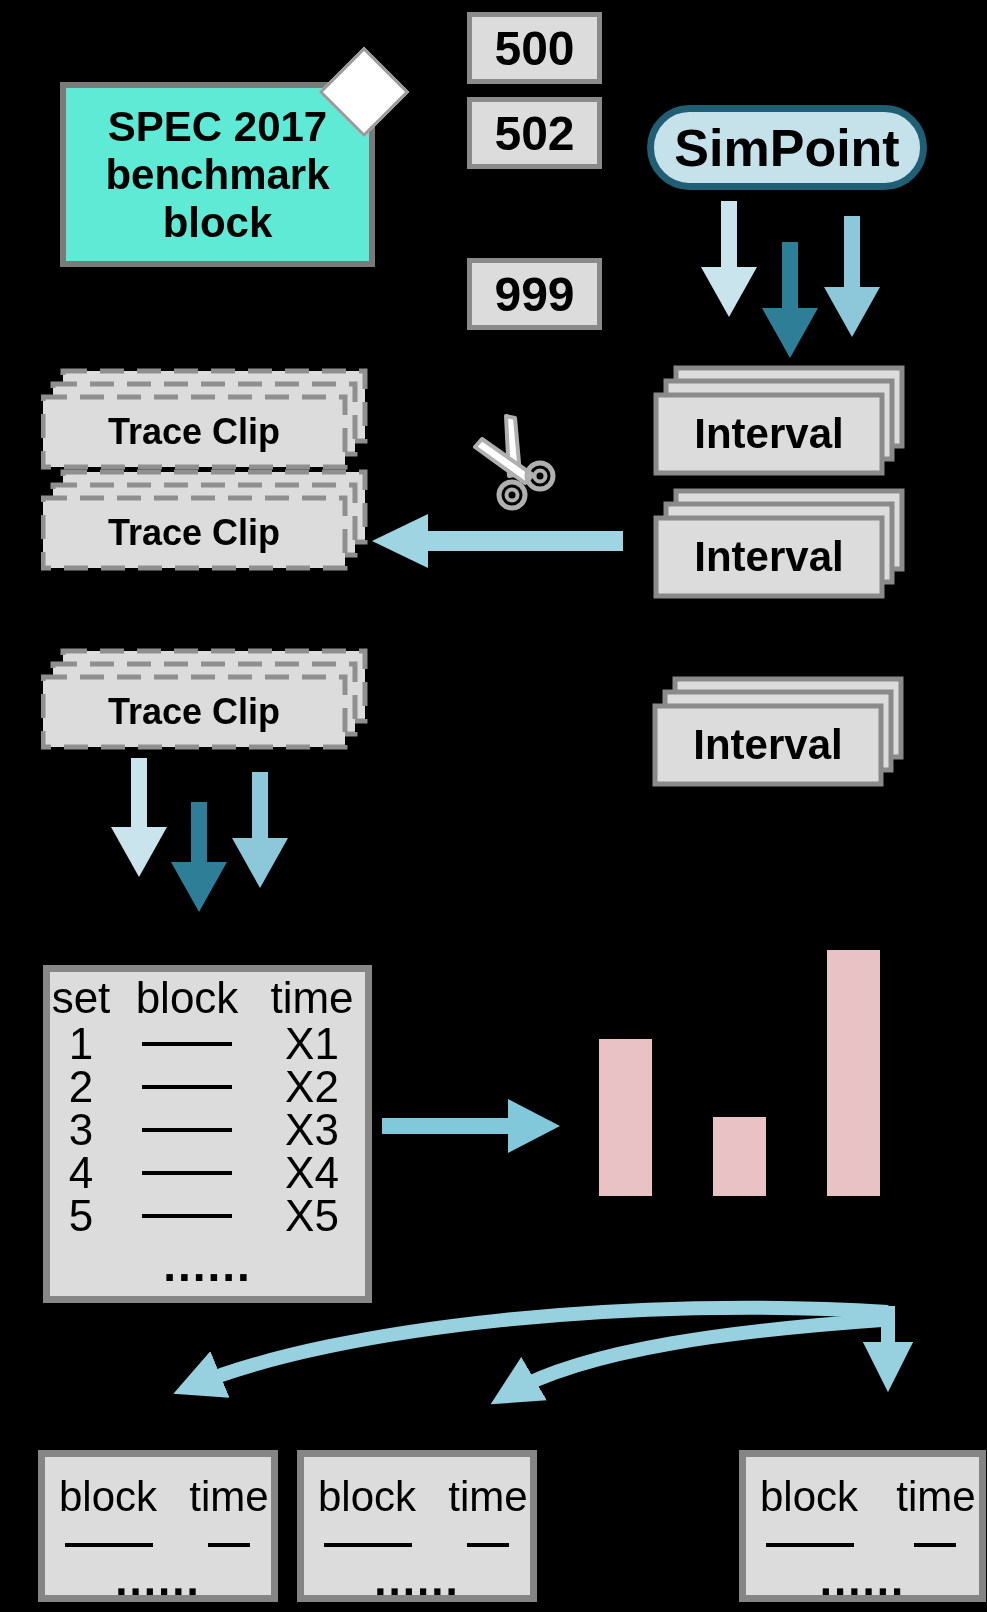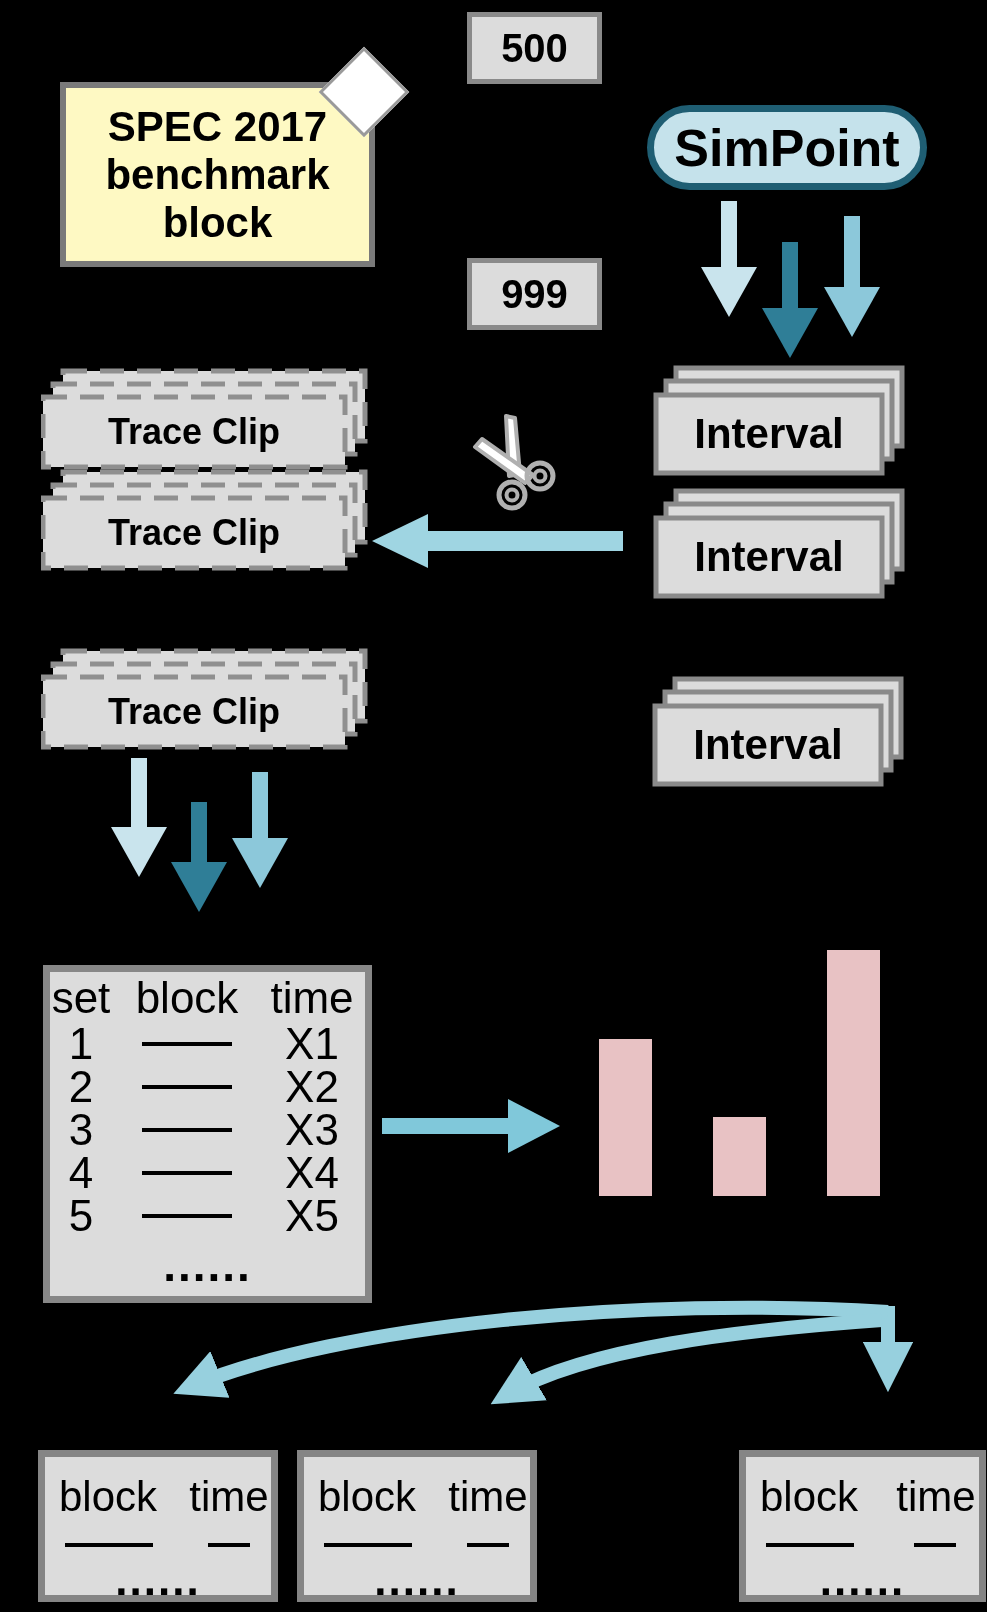--- a/index.html
+++ b/index.html
@@ -6,27 +6,27 @@
   .stage{position:relative;width:987px;height:1612px;background:#000;overflow:hidden;
          font-family:"Liberation Sans",sans-serif;color:#000;}
   .abs{position:absolute;box-sizing:border-box;}
 
   
   .gbox{position:absolute;box-sizing:border-box;background:#dcdcdc;border:5px solid #8a8a8a;
         display:flex;align-items:center;justify-content:center;font-weight:bold;}
 
   
   .note{position:absolute;box-sizing:border-box;left:60px;top:82px;width:315px;height:185px;
-        background:#fef9c3;border:6px solid #7a7a7a;display:flex;flex-direction:column;
+        background:#5eead4;border:6px solid #7a7a7a;display:flex;flex-direction:column;
         align-items:center;justify-content:center;font-weight:bold;font-size:42px;line-height:48px;text-align:center;}
   .fold{position:absolute;left:332px;top:60px;width:58px;height:58px;background:#ffffff;
         border:3px solid #9a9a9a;transform:rotate(45deg);}
 
   
-  .idbox{width:135px;height:72px;font-size:40px;}
+  .idbox{width:135px;height:72px;font-size:48px;}
 
   
   .pill{position:absolute;box-sizing:border-box;left:647px;top:105px;width:280px;height:85px;
         background:#c5e2eb;border:7px solid #1f5e73;border-radius:43px;
         display:flex;align-items:center;justify-content:center;font-weight:bold;font-size:52px;}
 
   
   .darr{position:absolute;width:56px;}
   .darr .shaft{position:absolute;left:50%;top:0;transform:translateX(-50%);width:16px;height:calc(100% - 50px);background:var(--c);}
   .darr .head{position:absolute;left:50%;bottom:0;transform:translateX(-50%);width:0;height:0;
@@ -77,20 +77,23 @@
   <div class="note">
     <span>SPEC 2017</span>
     <span>benchmark</span>
     <span>block</span>
   </div>
   <div class="fold"></div>
 
   <div class="gbox idbox" style="left:467px;top:12px;">
     <span>500</span>
   </div>
+  <div class="gbox idbox" style="left:467px;top:97px;">
+    <span>502</span>
+  </div>
   <div class="gbox idbox" style="left:467px;top:258px;">
     <span>999</span>
   </div>
 
   <div class="pill">
     <span>SimPoint</span>
   </div>
 
   <div class="darr" style="--c:#c9e4ed;left:701px;top:201px;height:116px;">
       <div class="shaft"></div>

